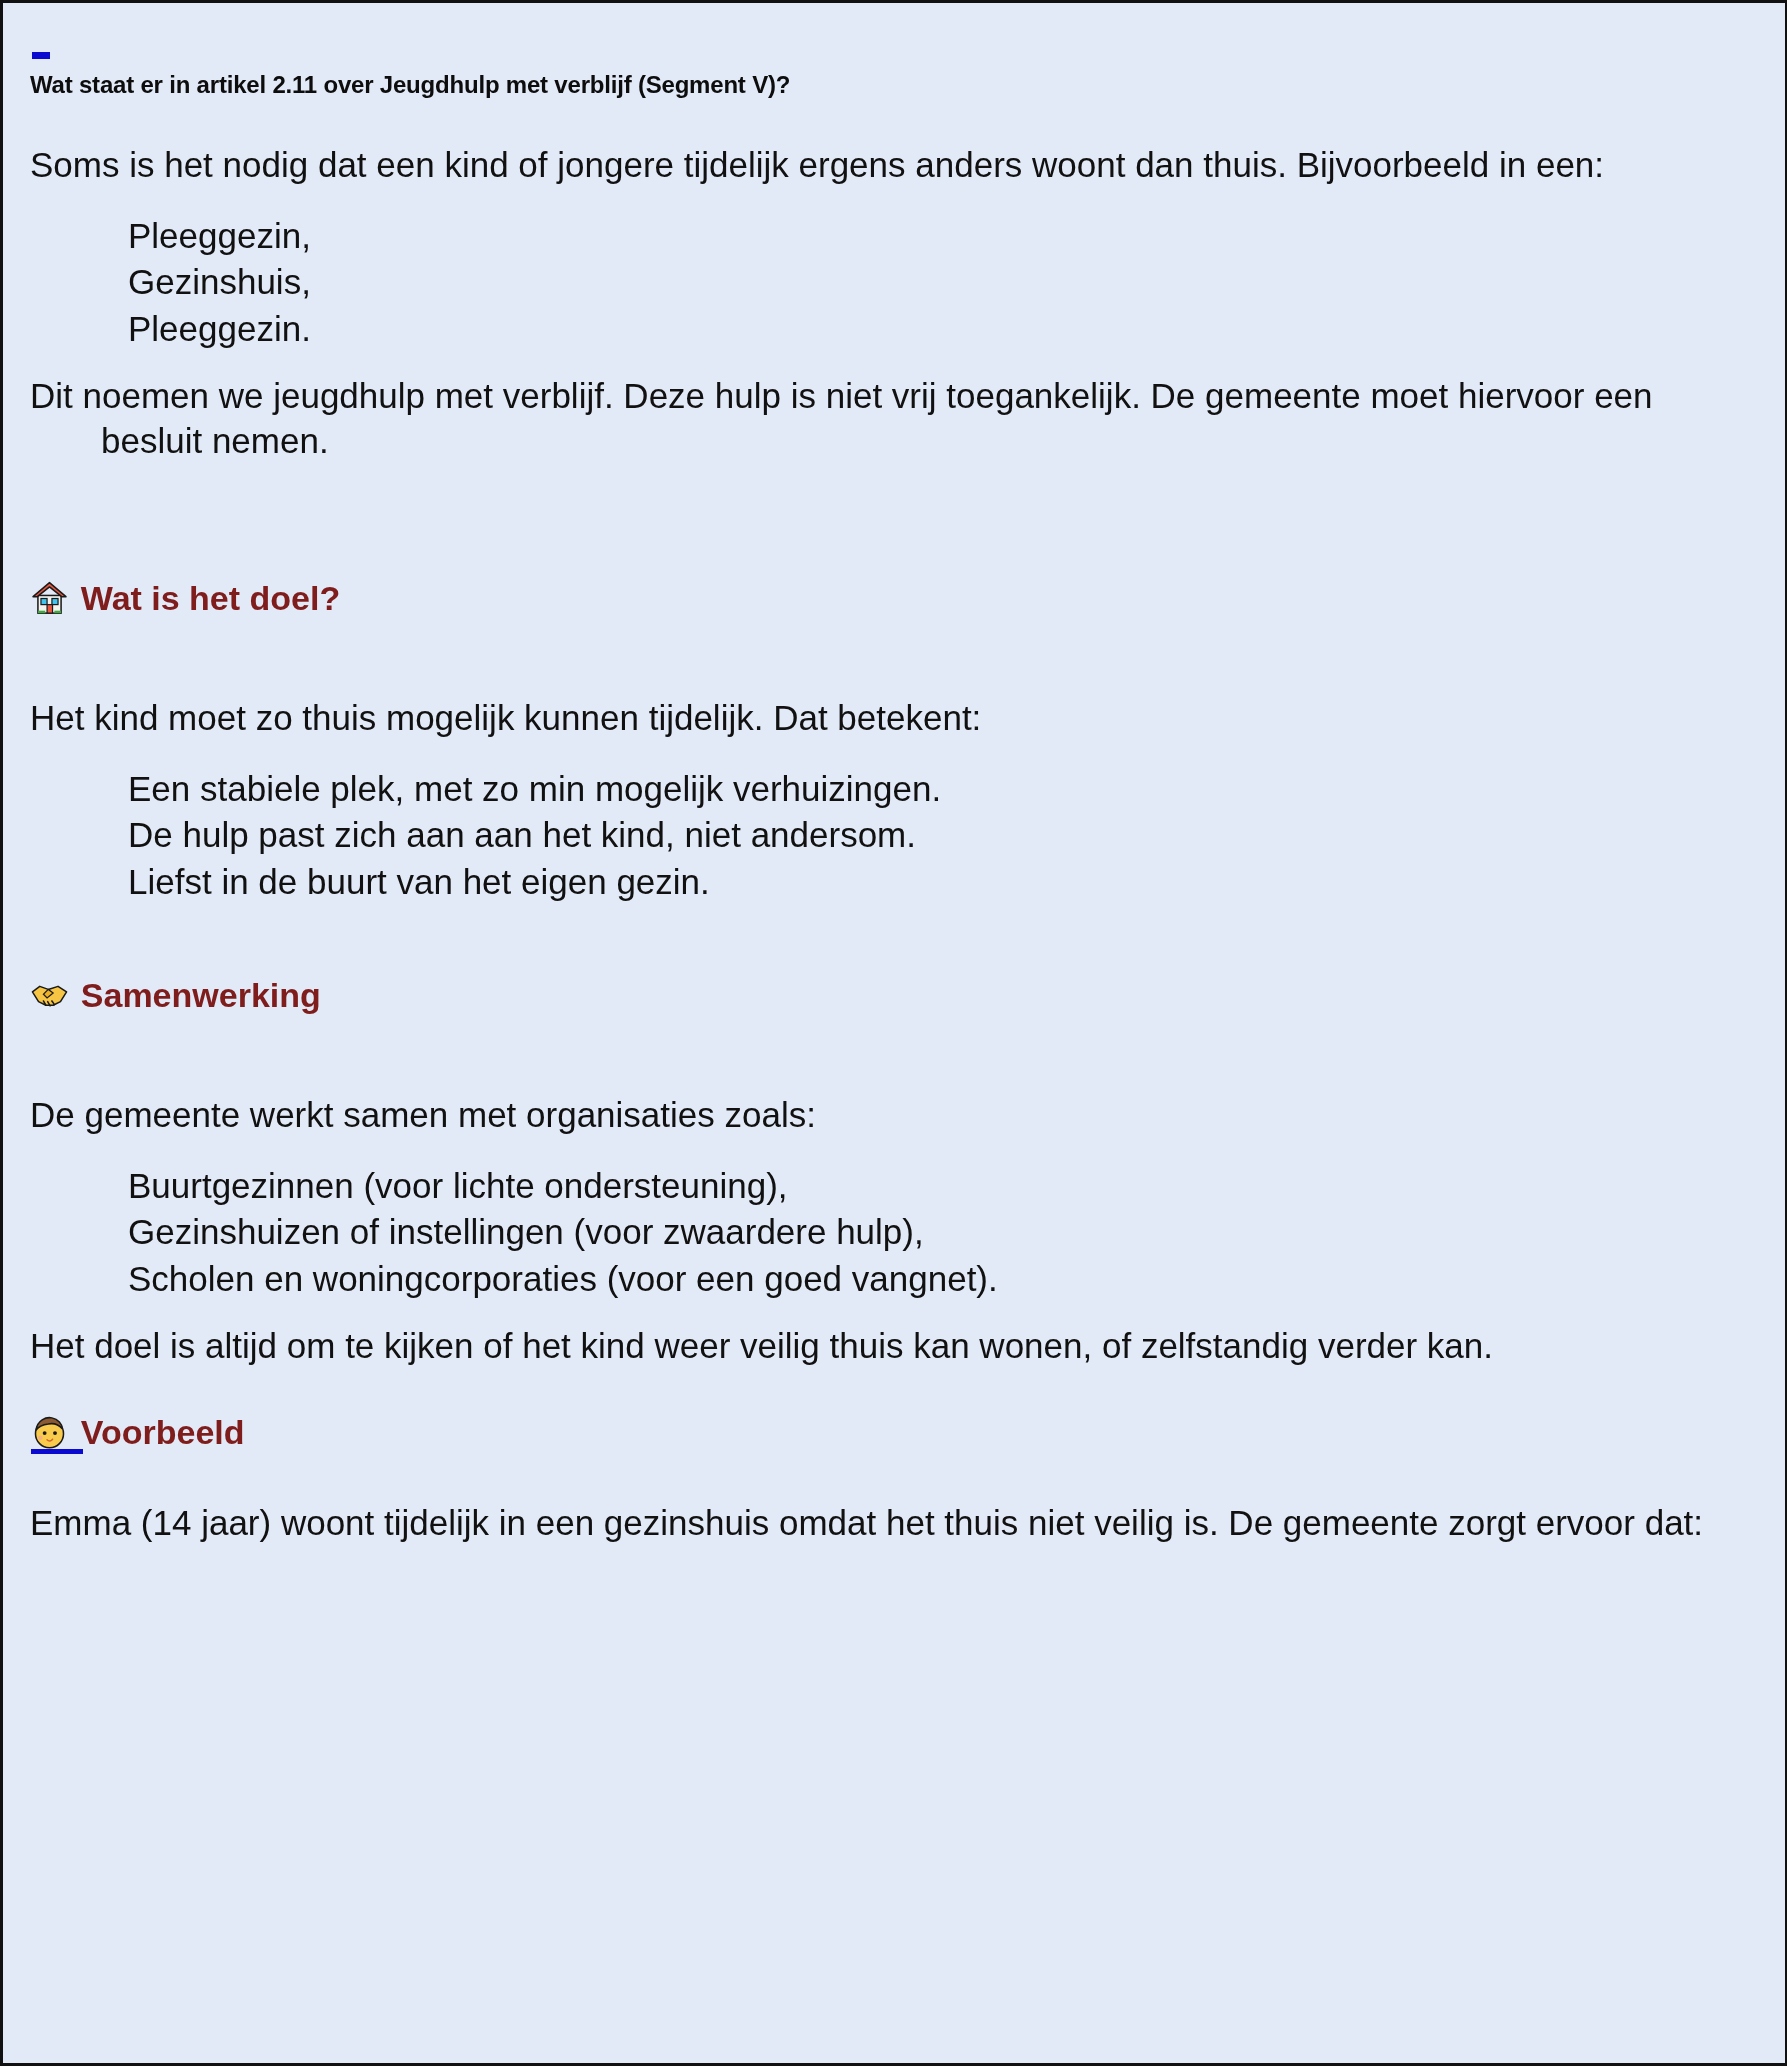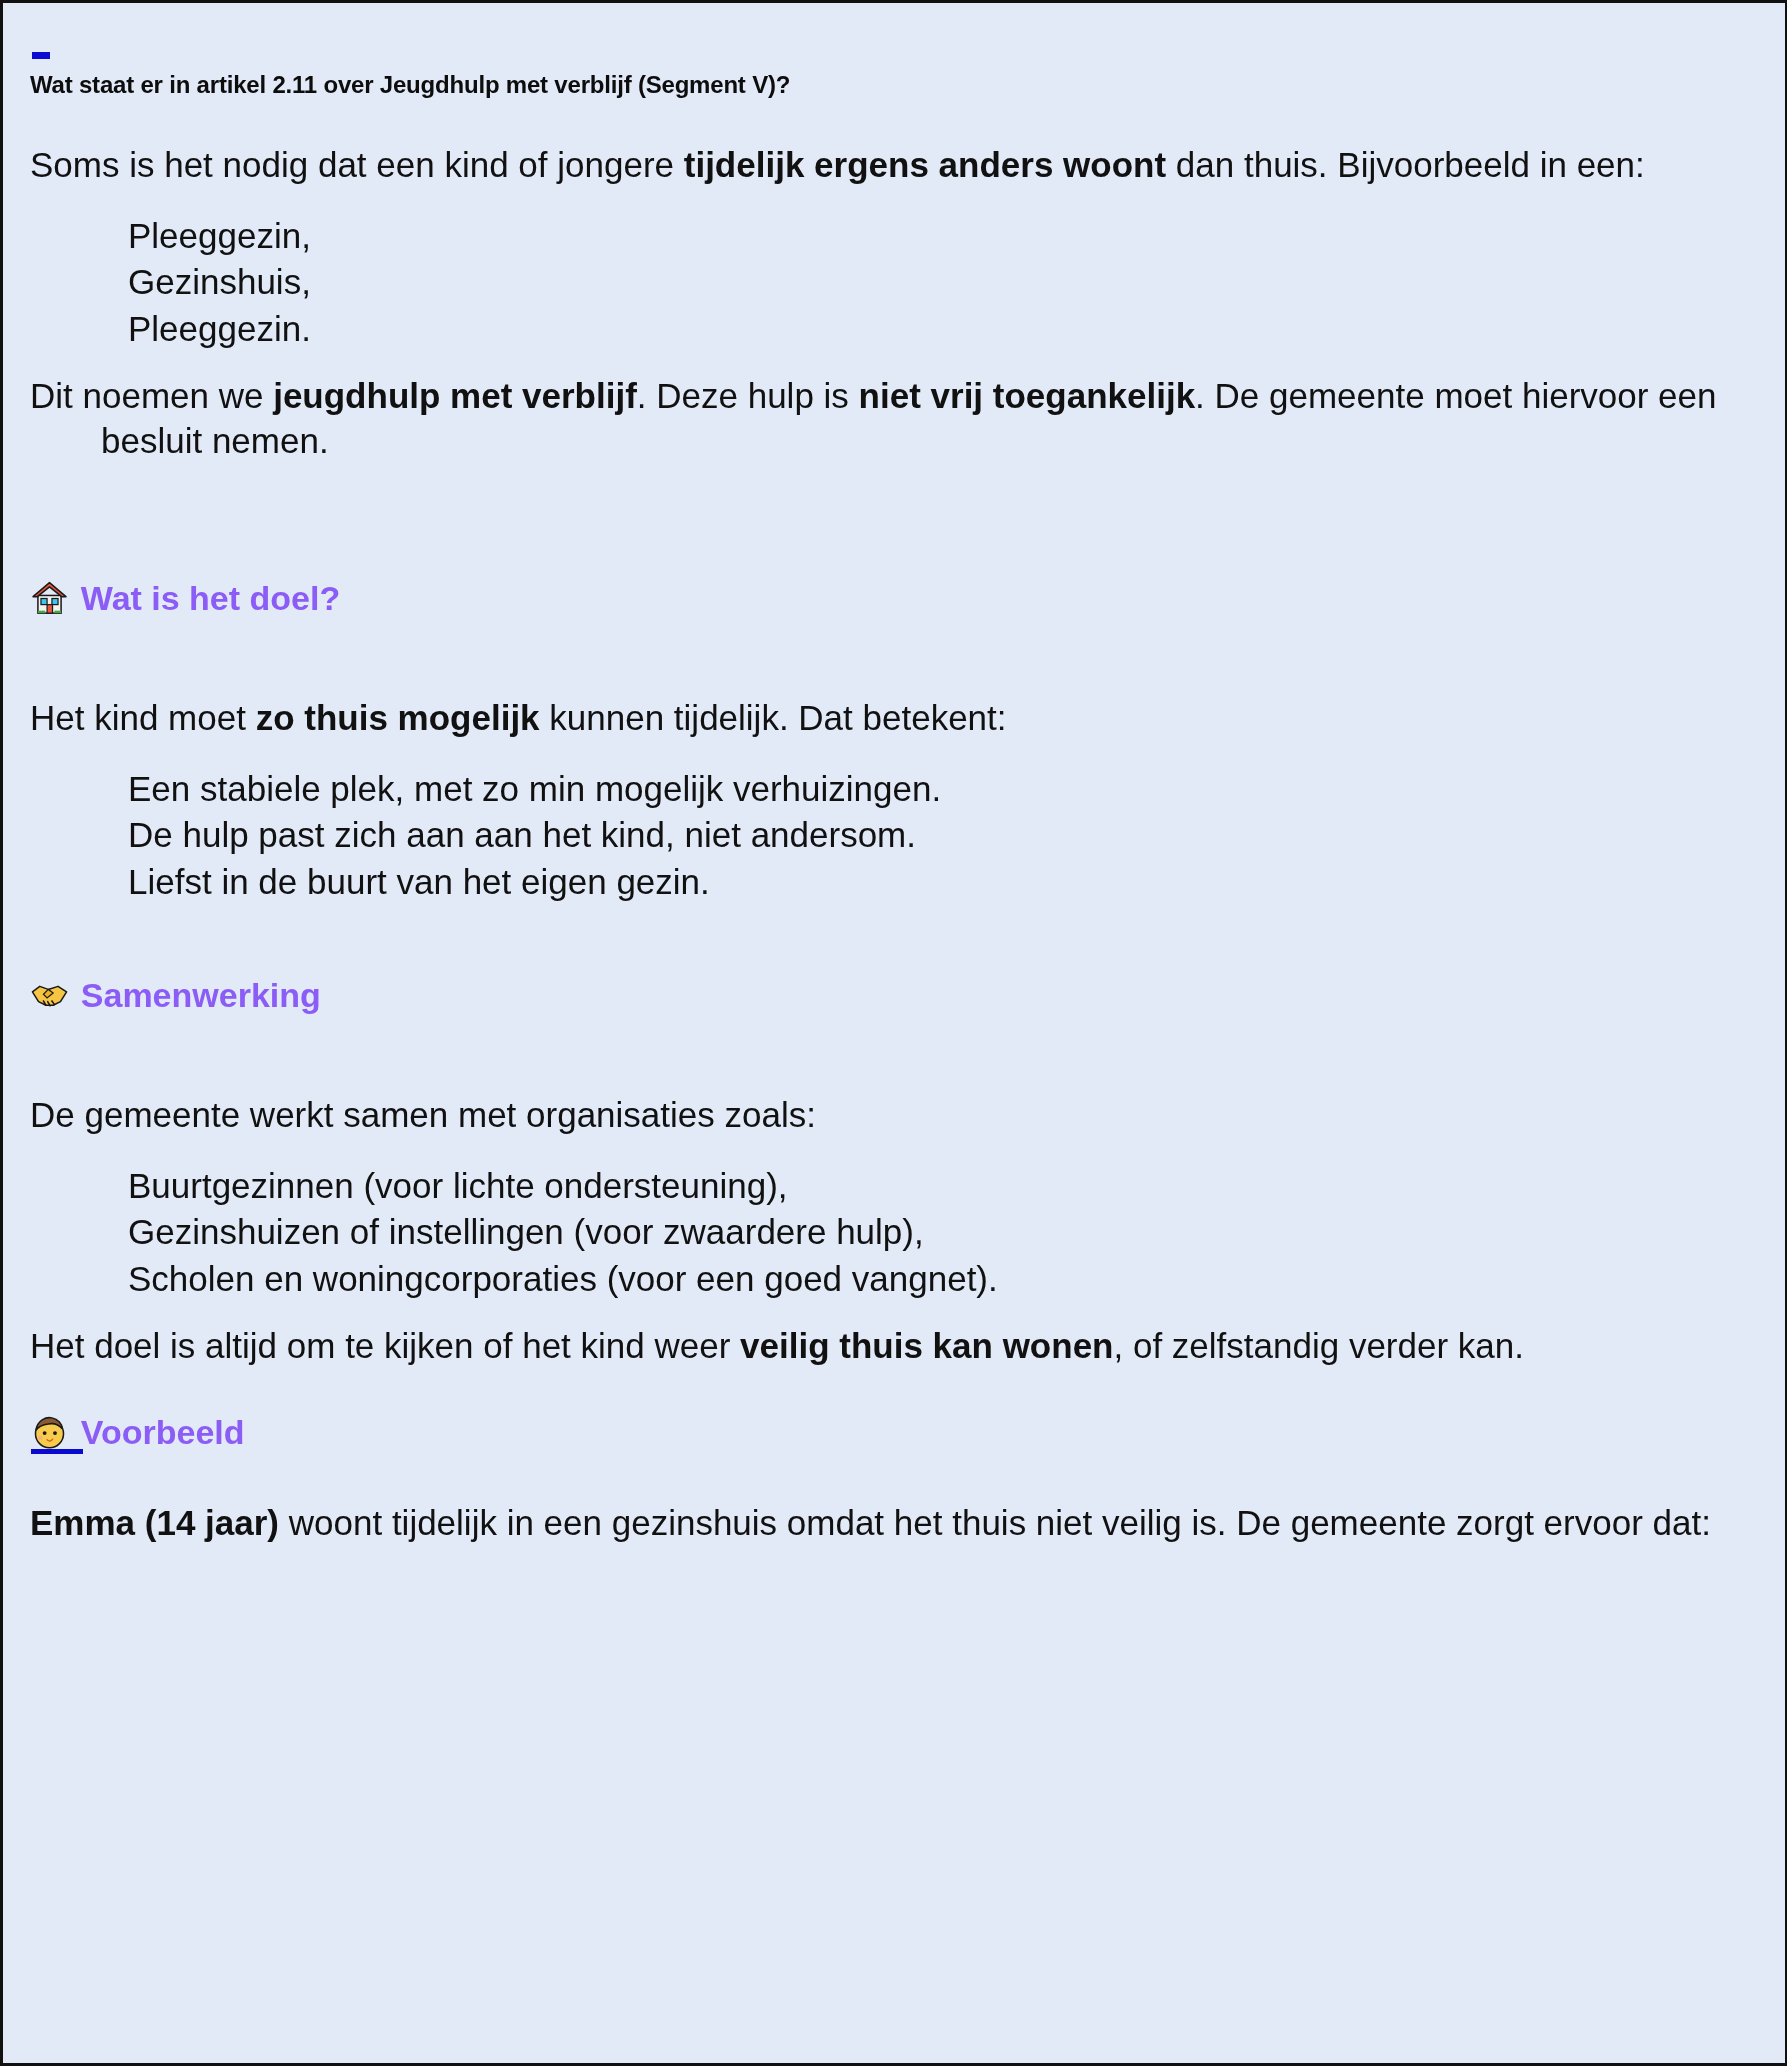--- a/index.html
+++ b/index.html
@@ -55,42 +55,42 @@
   .para {
     font-size: 35px;
     color: #111111;
     line-height: 1.27;
     margin: 0 0 15px 0;
     padding-left: 71px;
     text-indent: -71px;
     max-width: 1695px;
   }
 
-  .para b { font-weight: bold; text-align: right; }
+  .para b { font-weight: normal; text-align: right; }
 
   .list {
     margin: 25px 0 22px 0;
     padding: 0;
     list-style: none;
   }
   .list li {
     font-size: 35px;
     color: #111111;
     line-height: 1.33;
     padding-left: 98px;
     margin: 0;
   }
 
   .section-head {
     display: flex;
     align-items: center;
     gap: 11.8px;
     font-size: 34px;
     font-weight: bold;
-    color: #8b5cf6;
+    color: #7f1d1d;
     margin: 0;
   }
   .section-head .label { white-space: nowrap; }
 
   .emoji {
     display: inline-block;
     font-family: "DejaVu Sans", sans-serif;
     font-size: 34px;
     line-height: 1;
     width: 39px;

